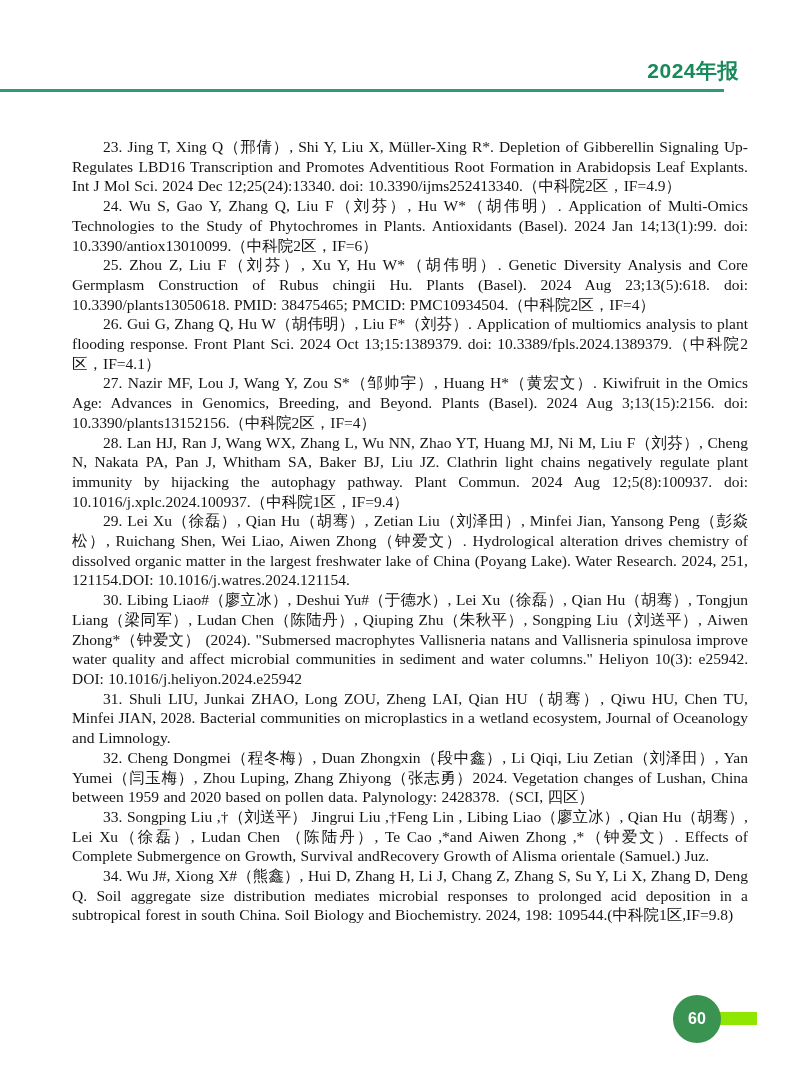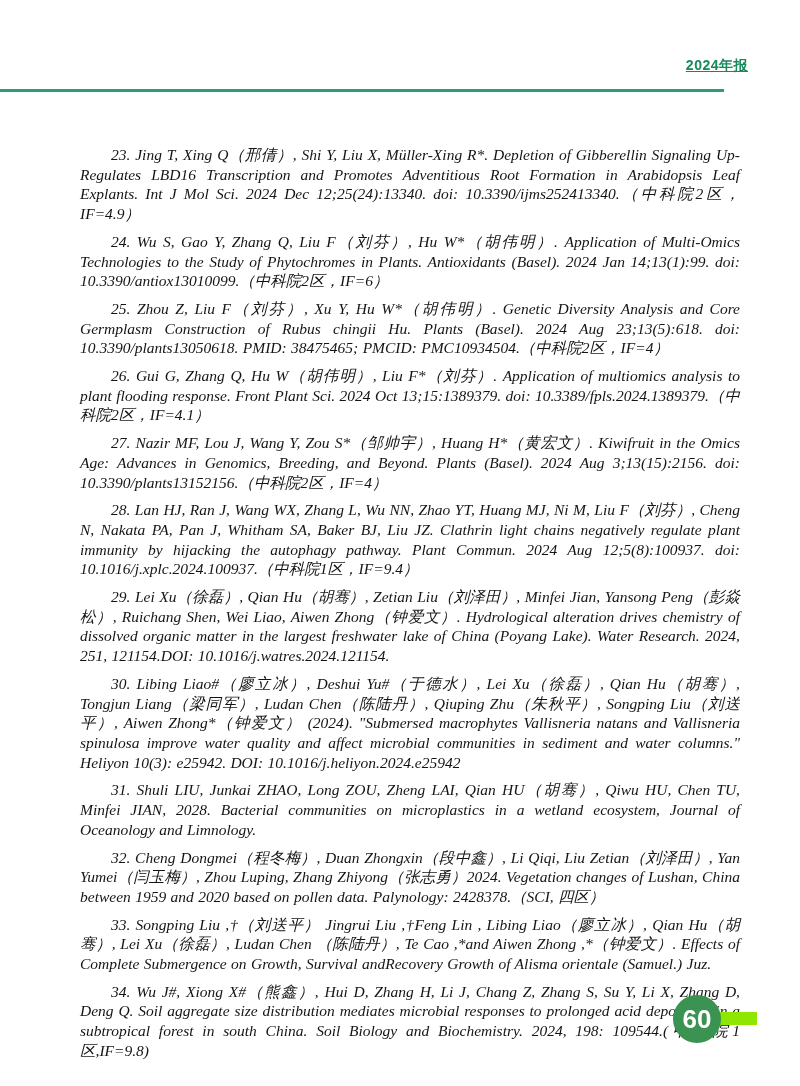--- a/index.html
+++ b/index.html
@@ -12,52 +12,50 @@
     width: 800px;
     height: 1086px;
     background: #ffffff;
     overflow: hidden;
     font-family: "Liberation Serif", "DejaVu Serif", serif;
     color: var(--text_color, #141414);
   }
   .header-title {
     position: absolute;
     top: 57px;
-    right: 52px;
+    right: 61px;
     font-family: "Liberation Sans", "DejaVu Sans", sans-serif;
-    font-size: 14px;
+    font-size: 21px;
     font-weight: 600;
     letter-spacing: 0.5px;
     color: var(--title_green, #17895a);
-    text-decoration: underline;
   }
   .header-rule {
     position: absolute;
     top: 89px;
     left: 0;
     width: 724px;
     height: 3px;
     background: var(--rule_green, #2e9c77);
   }
   .content {
     position: absolute;
     top: 137px;
     left: 72px;
     width: 676px;
     font-size: 15.5px;
     line-height: 19.7px;
     text-align: justify;
     text-justify: inter-word;
   }
   .ref {
-    margin: 8px;
+    margin: 0;
     padding: 0;
     text-indent: 31px;
     word-spacing: 0.5px;
-    font-style: italic;
   }
   .page-badge {
     position: absolute;
     top: 995px;
     left: 673px;
     width: 90px;
     height: 50px;
   }
   .badge-bar {
     position: absolute;
@@ -71,21 +69,21 @@
   .badge-circle {
     position: absolute;
     top: 0;
     left: 0;
     width: 48px;
     height: 48px;
     border-radius: 50%;
     background: var(--badge_green, #3a9351);
     color: #ffffff;
     font-family: "Liberation Sans", "DejaVu Sans", sans-serif;
-    font-size: 26px;
+    font-size: 16px;
     font-weight: bold;
     display: flex;
     align-items: center;
     justify-content: center;
     z-index: 1;
   }
 </style>
 </head>
 <body>
 

